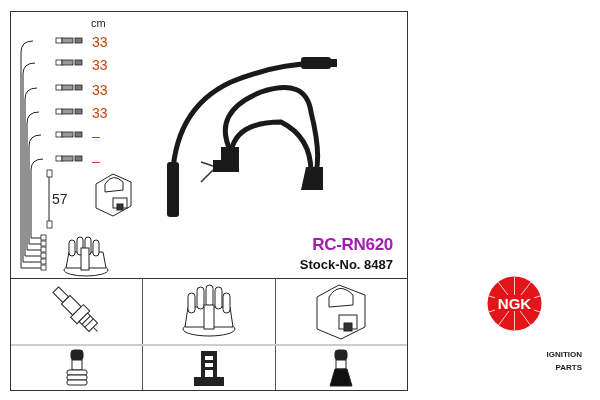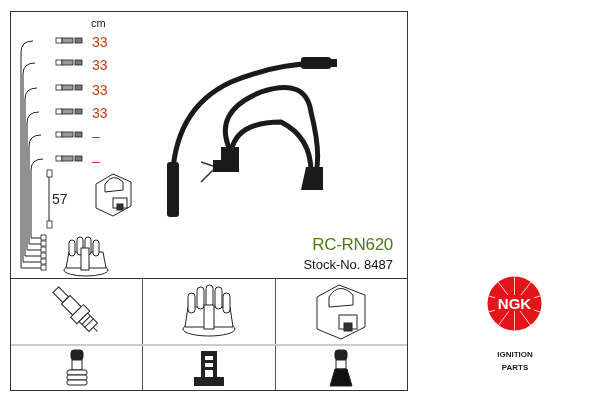--- a/index.html
+++ b/index.html
@@ -7,24 +7,24 @@
   .frame{position:absolute;left:10px;top:11px;width:398px;height:380px;border:1px solid #333;box-sizing:border-box;}
   .top-panel{position:absolute;left:0;top:0;width:396px;height:266px;border-bottom:1px solid #333;}
   .grid-row{position:absolute;left:0;width:396px;display:flex;}
   .grid-row.r1{top:266px;height:66px;border-bottom:2px solid #ccc;}
   .grid-row.r2{top:334px;height:44px;}
   .cell{flex:1;border-right:1px solid #555;position:relative;display:flex;align-items:center;justify-content:center;}
   .cell:last-child{border-right:none;}
   .cm-label{position:absolute;left:80px;top:5px;font-size:11px;font-weight:normal;color:#222;}
   .len{position:absolute;left:81px;font-size:14px;color:#c2410c;}
   .len-57{position:absolute;left:41px;top:179px;font-size:14px;color:#222;text-align:center;}
-  .model{position:absolute;right:14px;top:223px;font-size:17px;font-weight:normal;color:#4d7c0f;letter-spacing:-0.3px;}
-  .stock{position:absolute;right:14px;top:245px;font-size:13px;font-weight:normal;color:#111;}
+  .model{position:absolute;right:14px;top:223px;font-size:17px;font-weight:bold;color:#a21caf;letter-spacing:-0.3px;}
+  .stock{position:absolute;right:14px;top:245px;font-size:13px;font-weight:bold;color:#111;}
   .ngk-logo{position:absolute;left:487px;top:276px;width:55px;height:55px;}
-  .ngk-caption{position:absolute;left:470px;top:348px;width:90px;text-align:center;font-size:8px;font-weight:bold;color:#222;line-height:13px;}
+  .ngk-caption{position:absolute;left:492px;top:348px;width:90px;text-align:right;font-size:8px;font-weight:bold;color:#222;line-height:13px;}
   svg{display:block;}
 </style>
 </head>
 <body>
 
 <div class="frame">
   <div class="top-panel">
     <span class="cm-label">cm</span>
     <span class="len" style="top:22px">33</span>
     <span class="len" style="top:45px">33</span>

